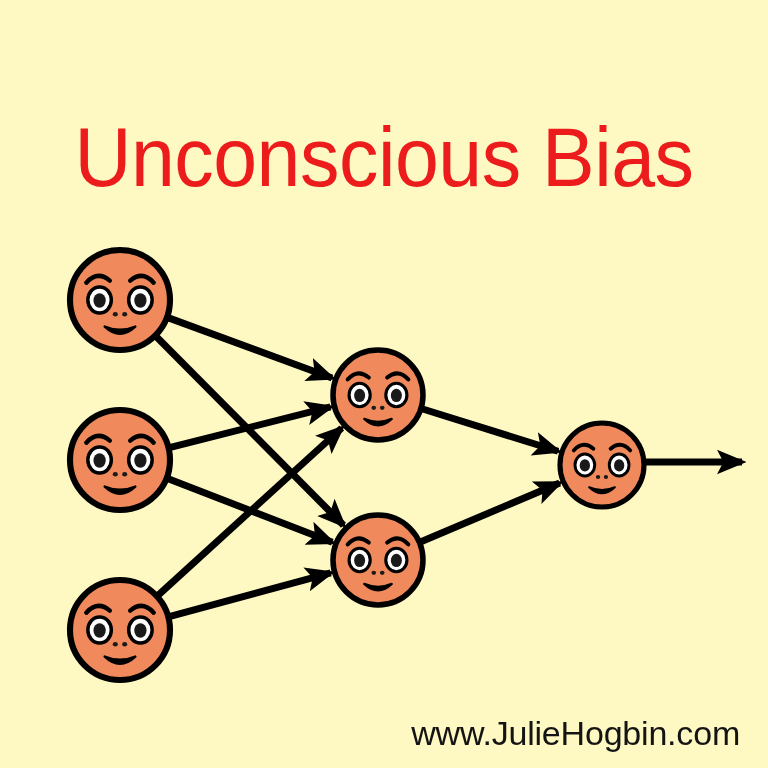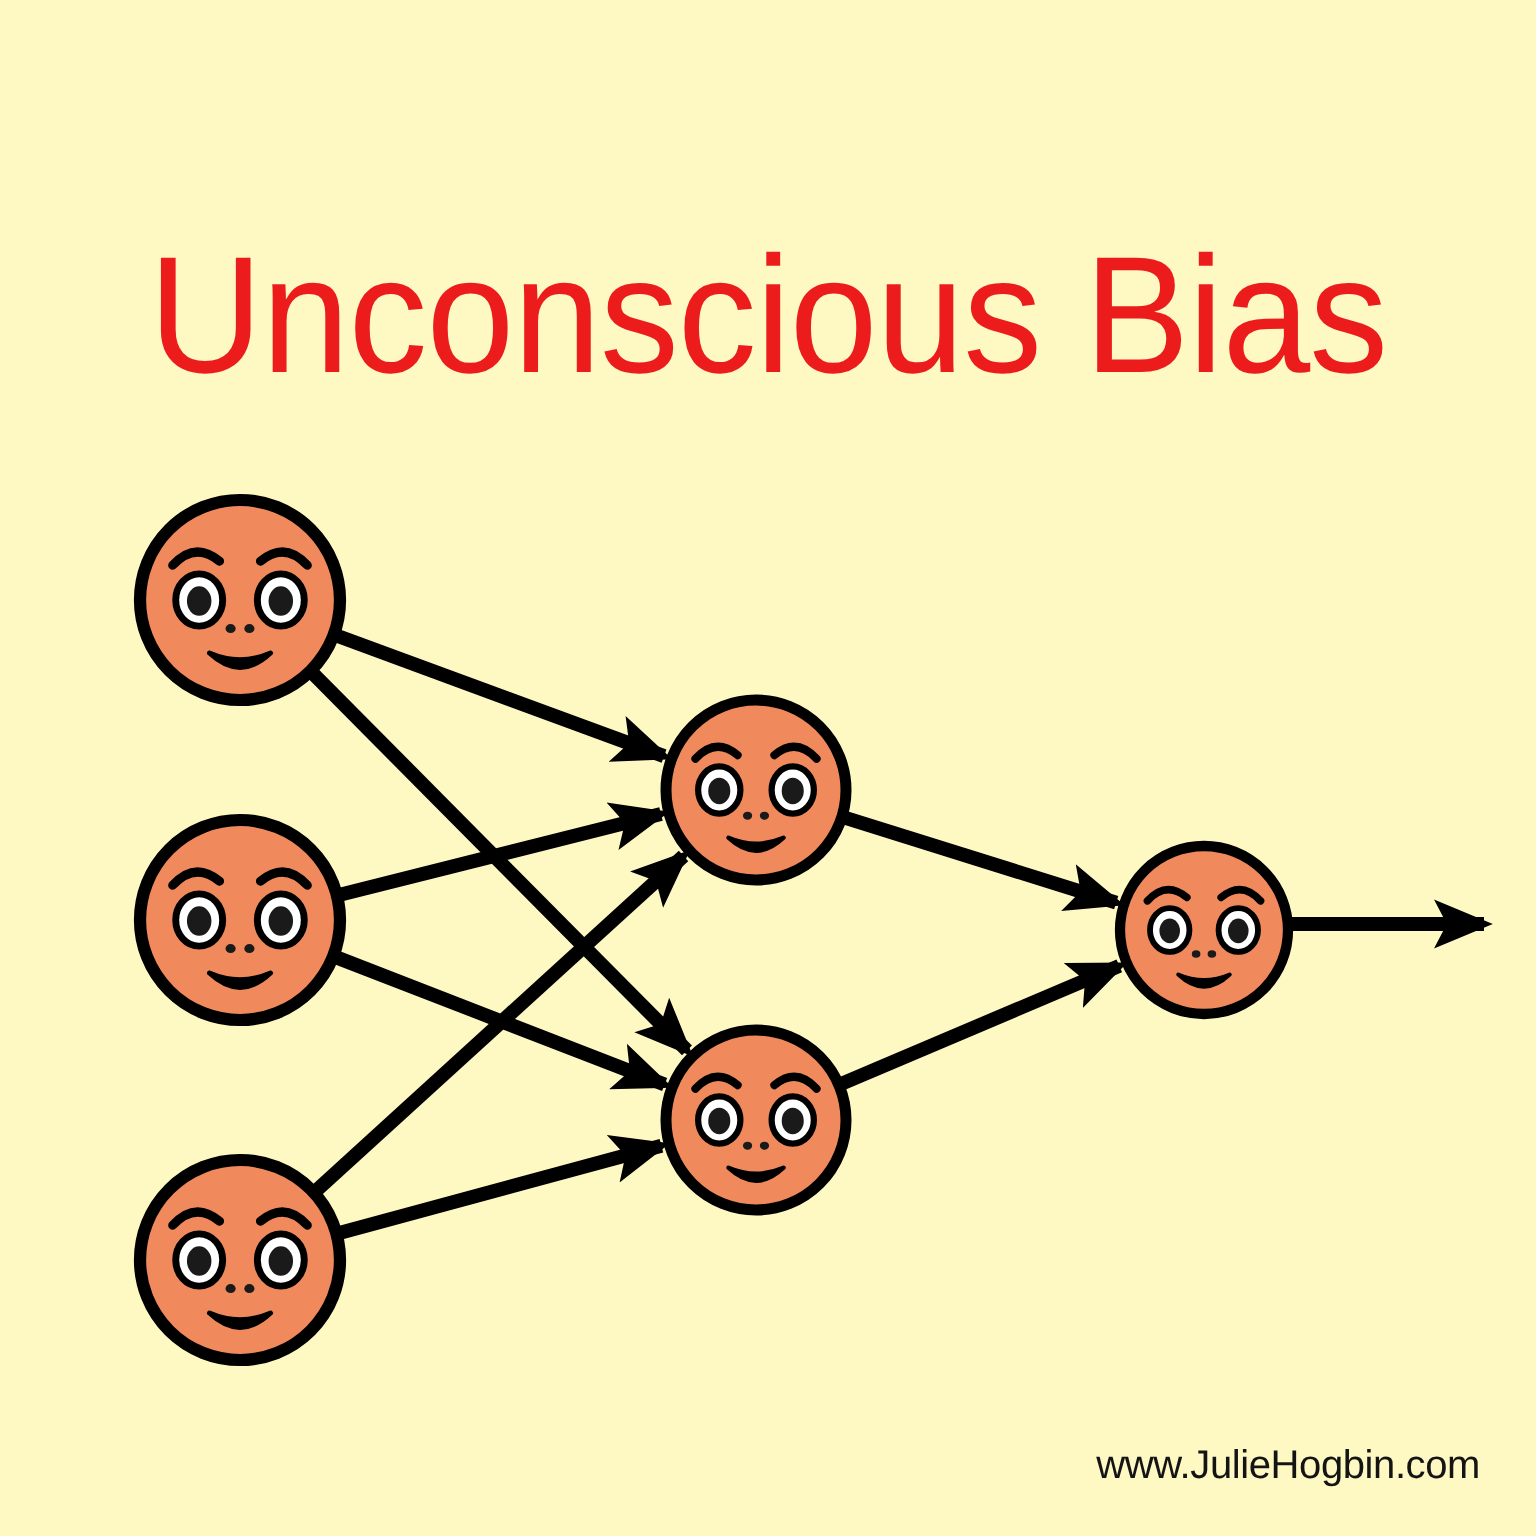--- a/index.html
+++ b/index.html
@@ -32,21 +32,21 @@
     color: #ed1c1c;
     white-space: nowrap;
     transform: scaleX(0.95);
     transform-origin: center center;
   }
   #footer {
     position: absolute;
     right: 28px;
     top: 716px;
     font-family: "Liberation Sans", sans-serif;
-    font-size: 20px;
+    font-size: 34px;
     line-height: 34px;
     font-weight: 400;
     color: #141414;
     white-space: nowrap;
     letter-spacing: -0.2px;
   }
   #net {
     position: absolute;
     left: 0;
     top: 0;

